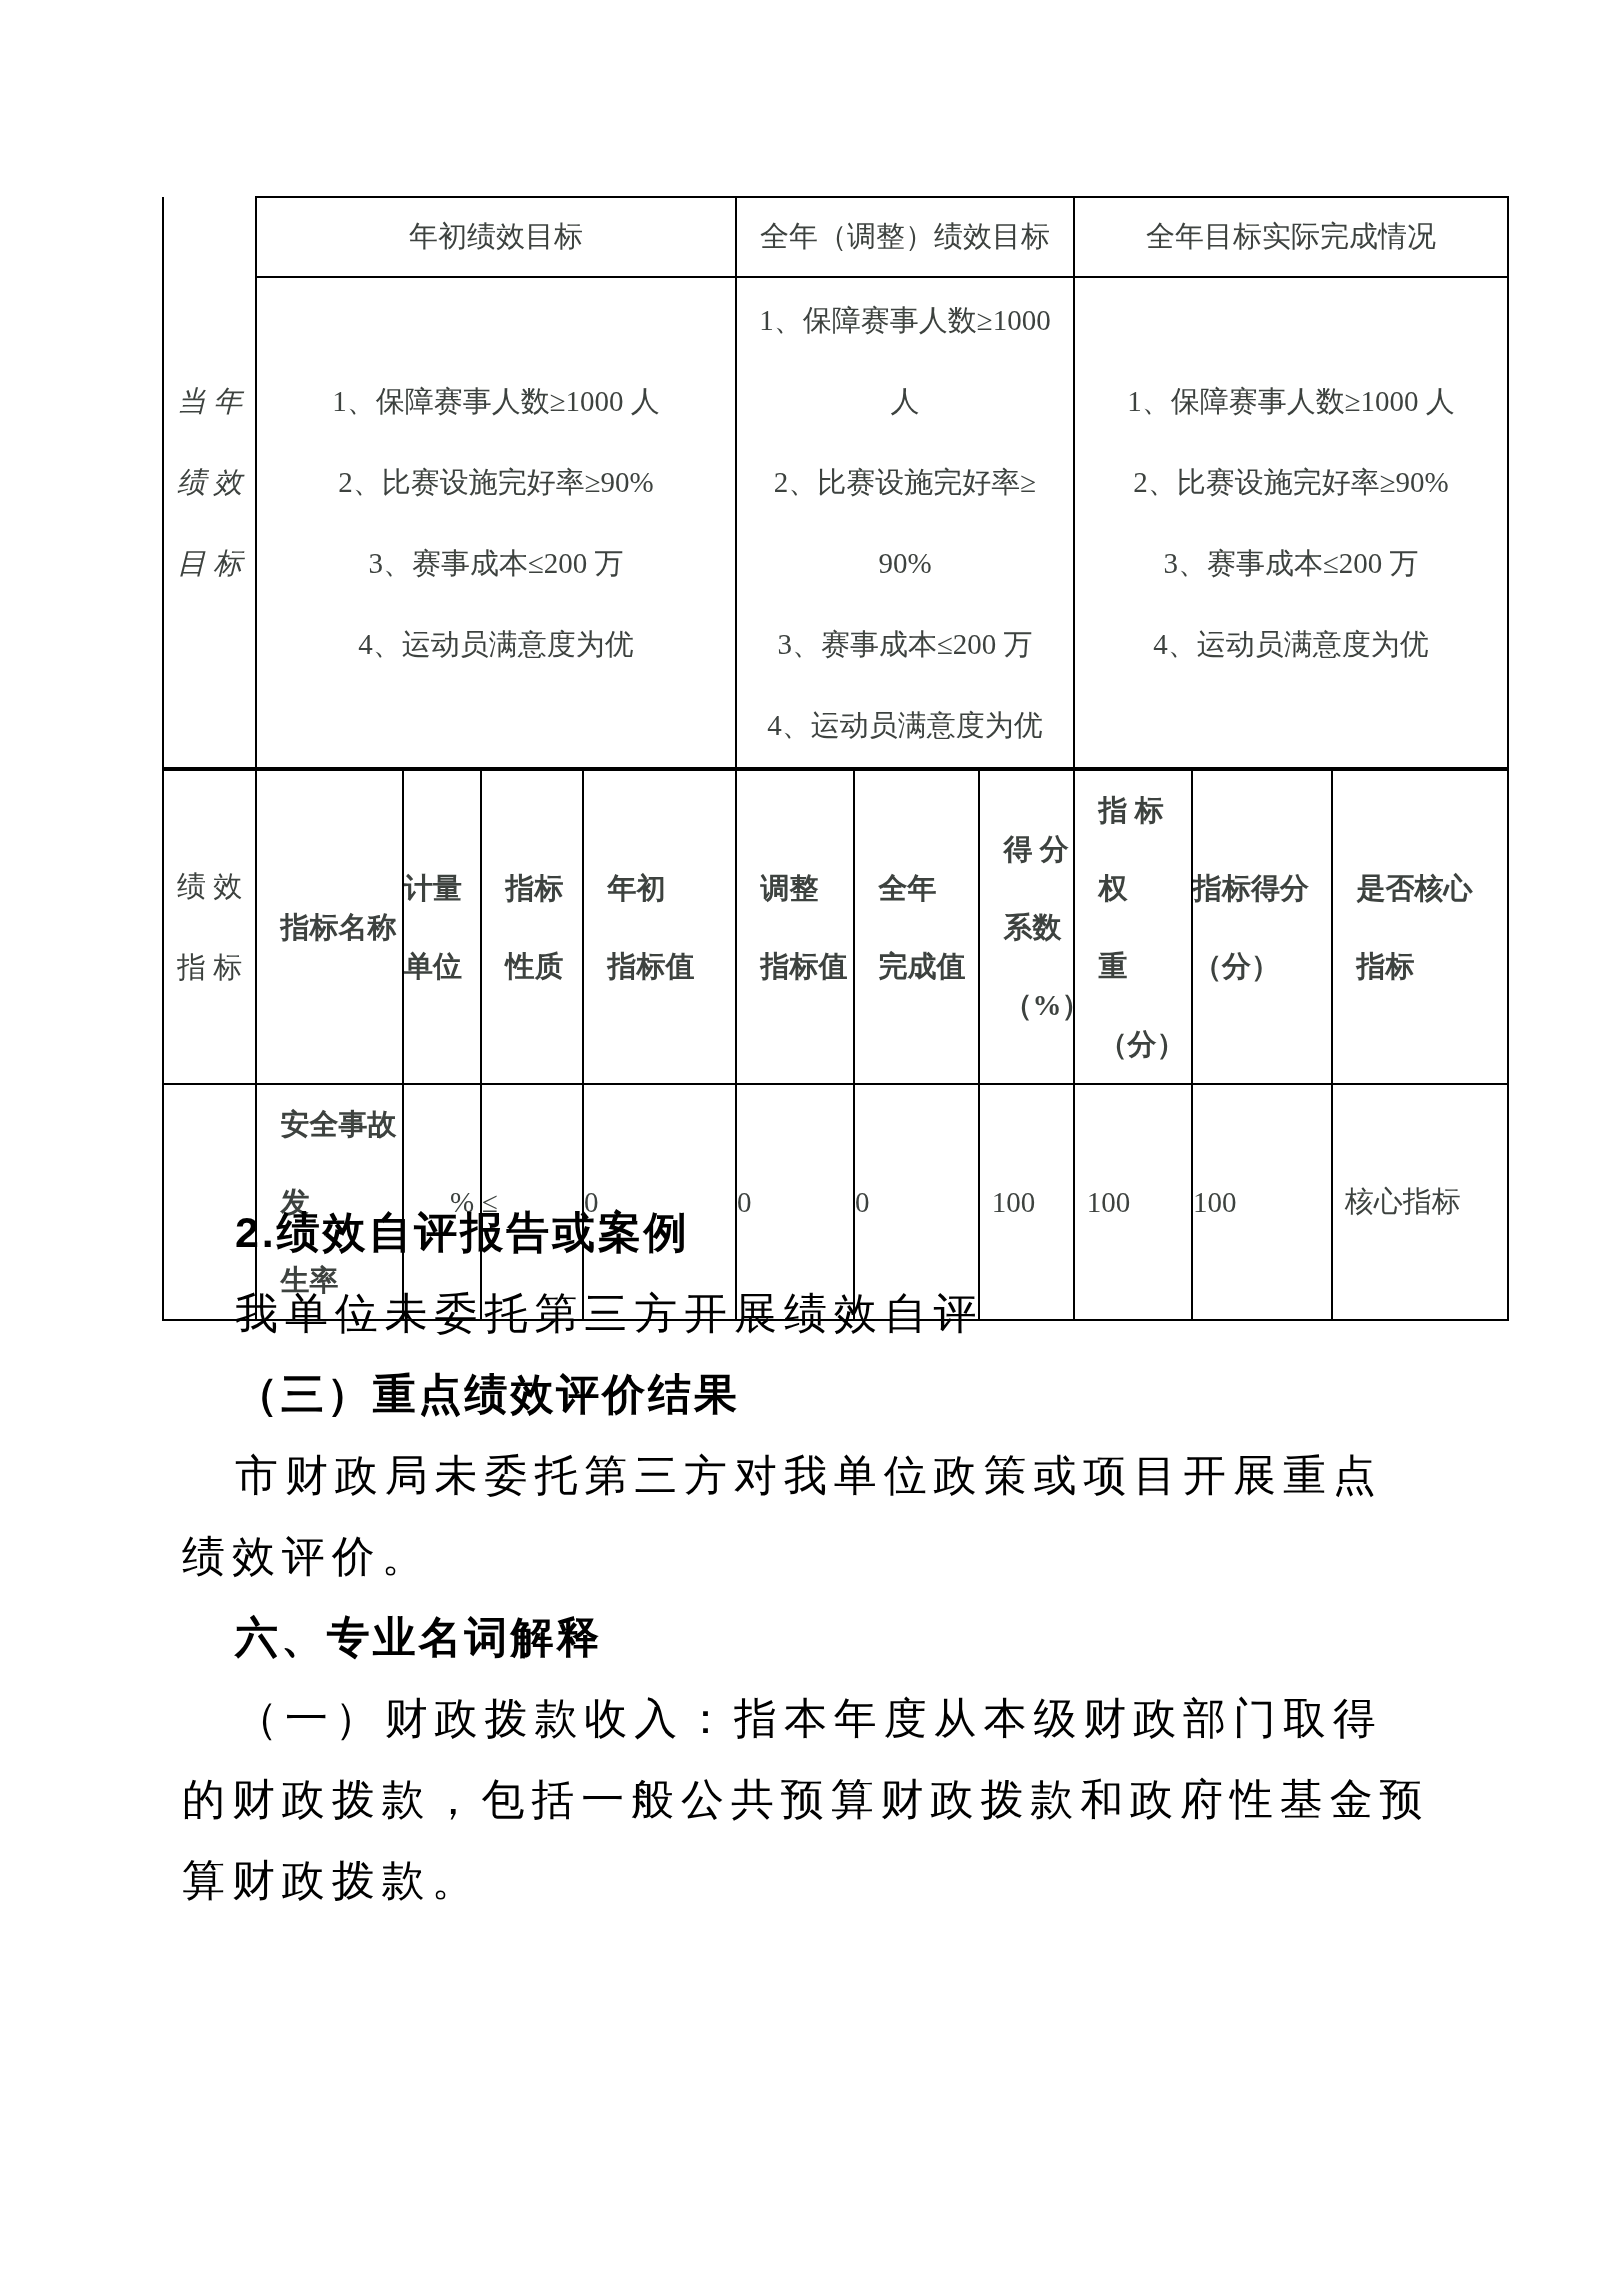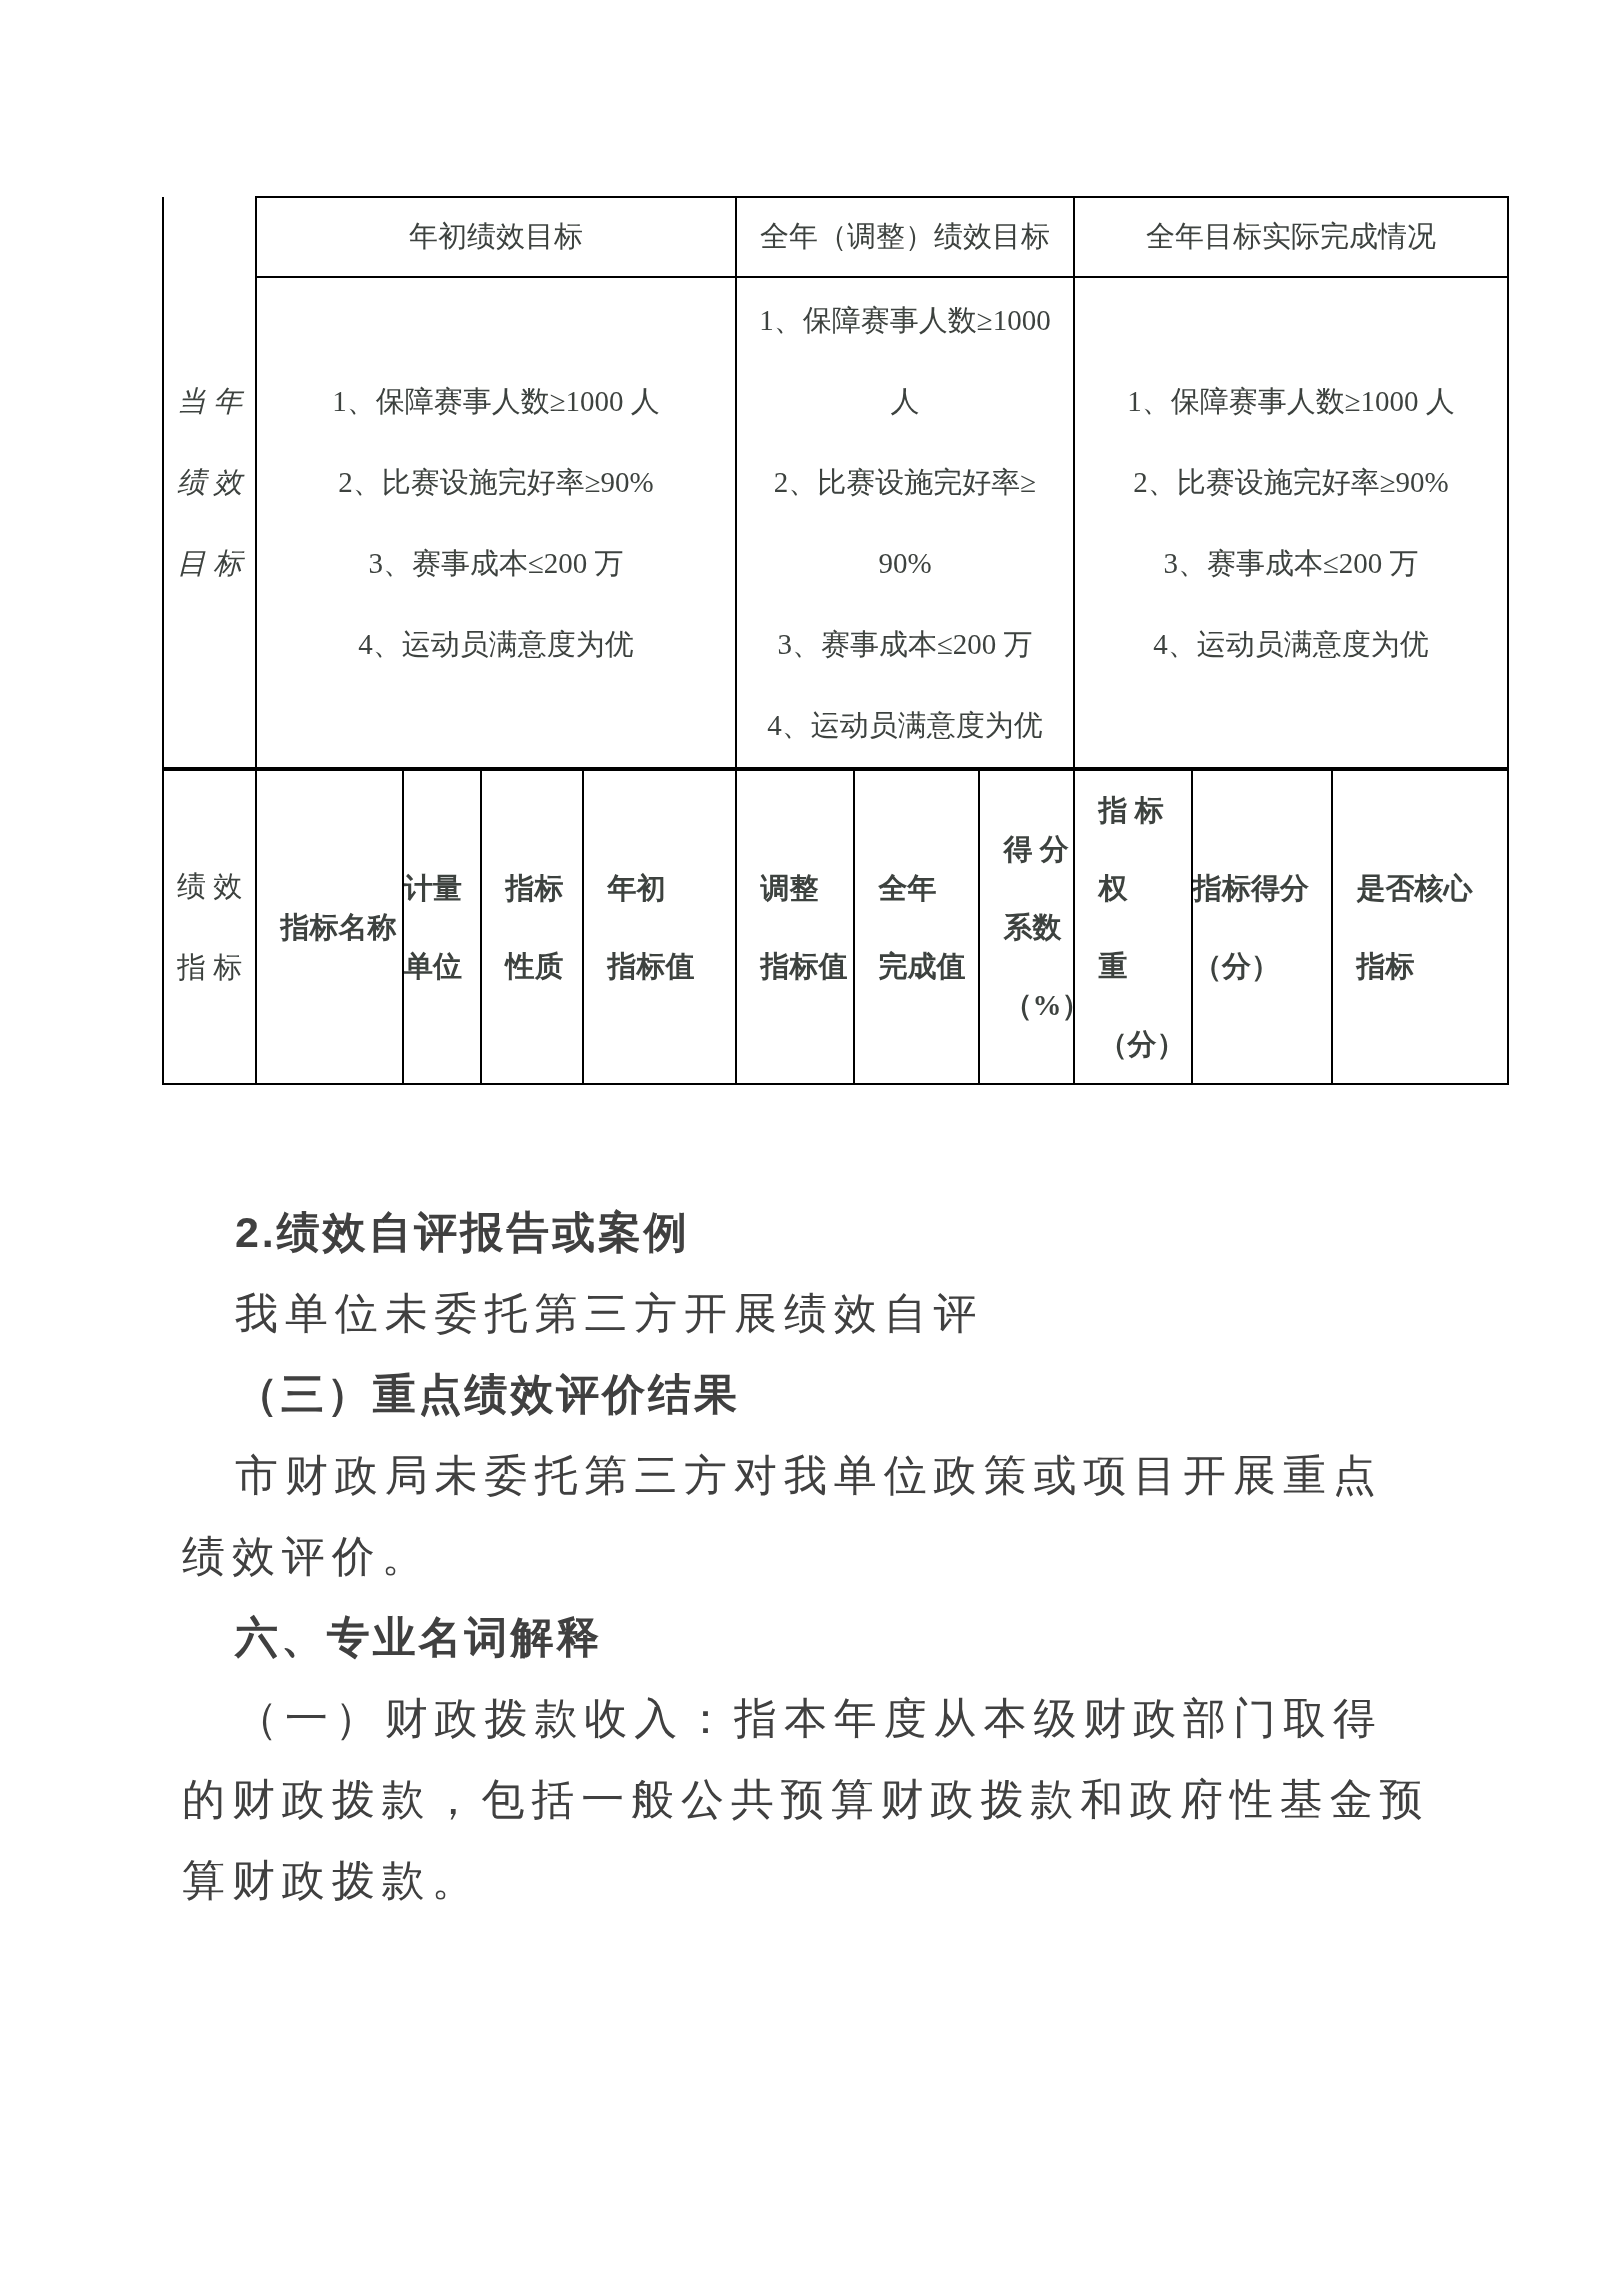--- a/index.html
+++ b/index.html
@@ -39,21 +39,21 @@
   .ac { text-align:left; }
   .ar { text-align:right; }
   td.ar { padding-right:5.9px; }
 
   
   .bodytext {
     position:absolute; left:0; top:1192px; width:1622px;
   }
   .tline {
     height:81px; line-height:81px; white-space:nowrap;
-    color:#404040;
+    color:#000000;
   }
   .tline.heading {
     font-family:"Liberation Sans", sans-serif;
     font-weight:bold; font-size:43px; letter-spacing:2.9px;
   }
   .tline.body {
     font-family:"Liberation Serif", serif;
     font-size:43px; letter-spacing:6.9px;
   }
   .ind  { padding-left:235px; }
@@ -162,20 +162,36 @@
           </td>
       <td class="c-ih ac">
             <div class="ln">指标得分</div>
             <div class="ln">（分）</div>
           </td>
       <td class="c-ih al">
             <div class="ln">是否核心</div>
             <div class="ln">指标</div>
           </td>
     </tr>
+    <tr class="r-id">
+      <td class="c-label"></td>
+      <td class="c-id-name al">
+            <div class="ln">安全事故发</div>
+            <div class="ln">生率</div>
+          </td>
+      <td class="ar">%</td>
+      <td class="ac">≤</td>
+      <td class="ac">0</td>
+      <td class="ac">0</td>
+      <td class="ac">0</td>
+      <td class="al">100</td>
+      <td class="al">100</td>
+      <td class="ac">100</td>
+      <td class="al">核心指标</td>
+    </tr>
   </tbody>
     </table>
 
   <div class="bodytext">
     <div class="tline heading ind">2.绩效自评报告或案例</div>
     <div class="tline body ind">我单位未委托第三方开展绩效自评</div>
     <div class="tline heading ind">（三）重点绩效评价结果</div>
     <div class="tline body ind">市财政局未委托第三方对我单位政策或项目开展重点</div>
     <div class="tline body noind">绩效评价。</div>
     <div class="tline heading ind">六、专业名词解释</div>

